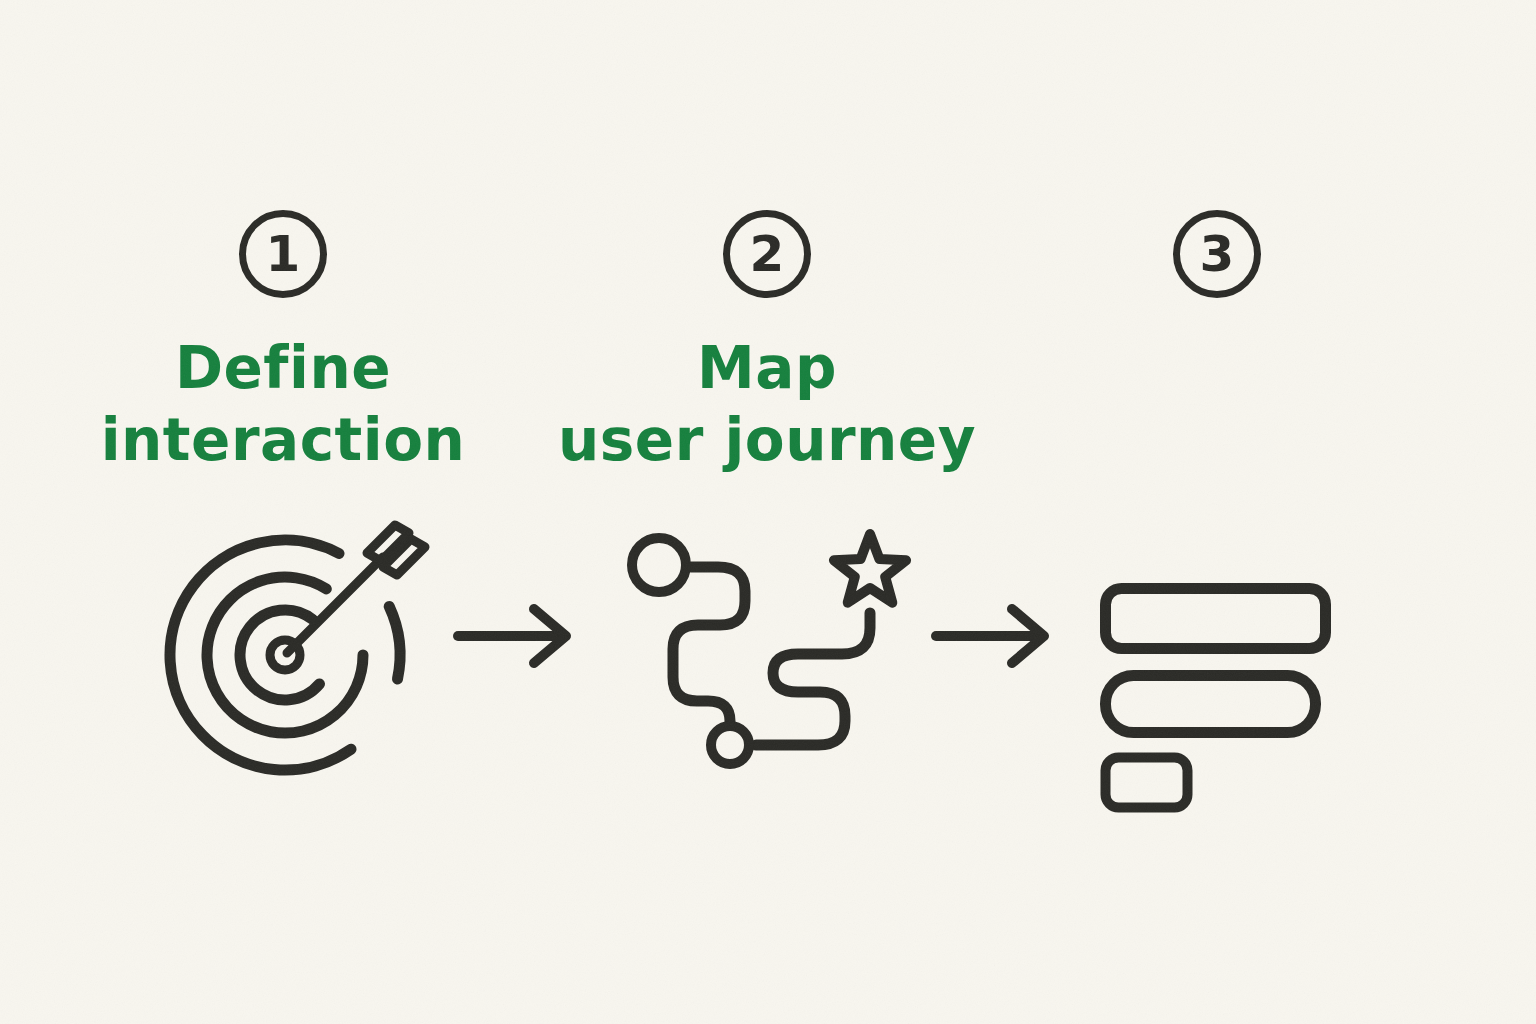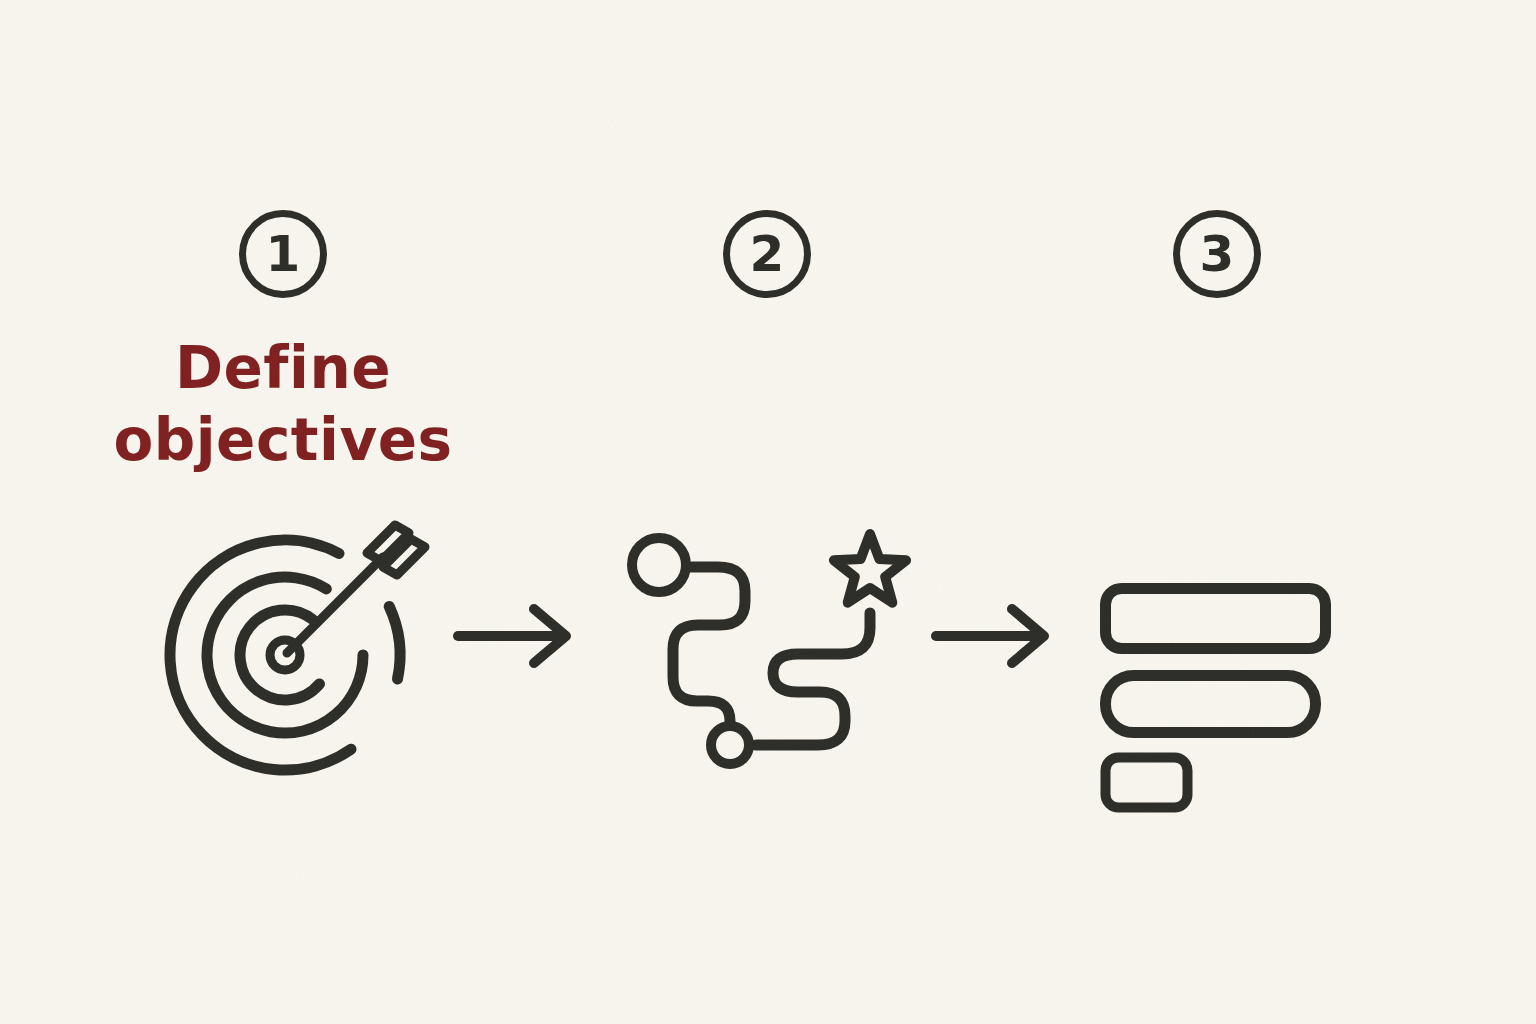--- a/index.html
+++ b/index.html
@@ -34,21 +34,21 @@
     display: flex;
     align-items: center;
     justify-content: center;
     font-size: 50px;
     font-weight: 600;
     color: #2A2A26;
     margin-bottom: 34px;
   }
   .title {
     text-align: center;
-    color: #7f1d1d;
+    color: #15803d;
     font-size: 58px;
     font-weight: 600;
     line-height: 72px;
     letter-spacing: 0.5px;
   }
   .icon-svg { position: absolute; }
   .icon-target  { left: 145px;  top: 515px; }
   .icon-journey { left: 620px;  top: 525px; }
   .icon-bars    { left: 1090px; top: 575px; }
   .arrow-svg { position: absolute; top: 596px; }
@@ -73,27 +73,31 @@
 <body>
 
 <div class="canvas">
 
   <section class="step step-1">
     <div class="badge">
       <span>1</span>
     </div>
     <div class="title">
       <div>Define</div>
-      <div>objectives</div>
+      <div>interaction</div>
     </div>
   </section>
 
   <section class="step step-2">
     <div class="badge">
       <span>2</span>
+    </div>
+    <div class="title">
+      <div>Map</div>
+      <div>user journey</div>
     </div>
   </section>
 
   <section class="step step-3">
     <div class="badge">
       <span>3</span>
     </div>
   </section>
 
   <svg class="icon-svg icon-target" width="290" height="280" viewBox="0 0 290 280">

